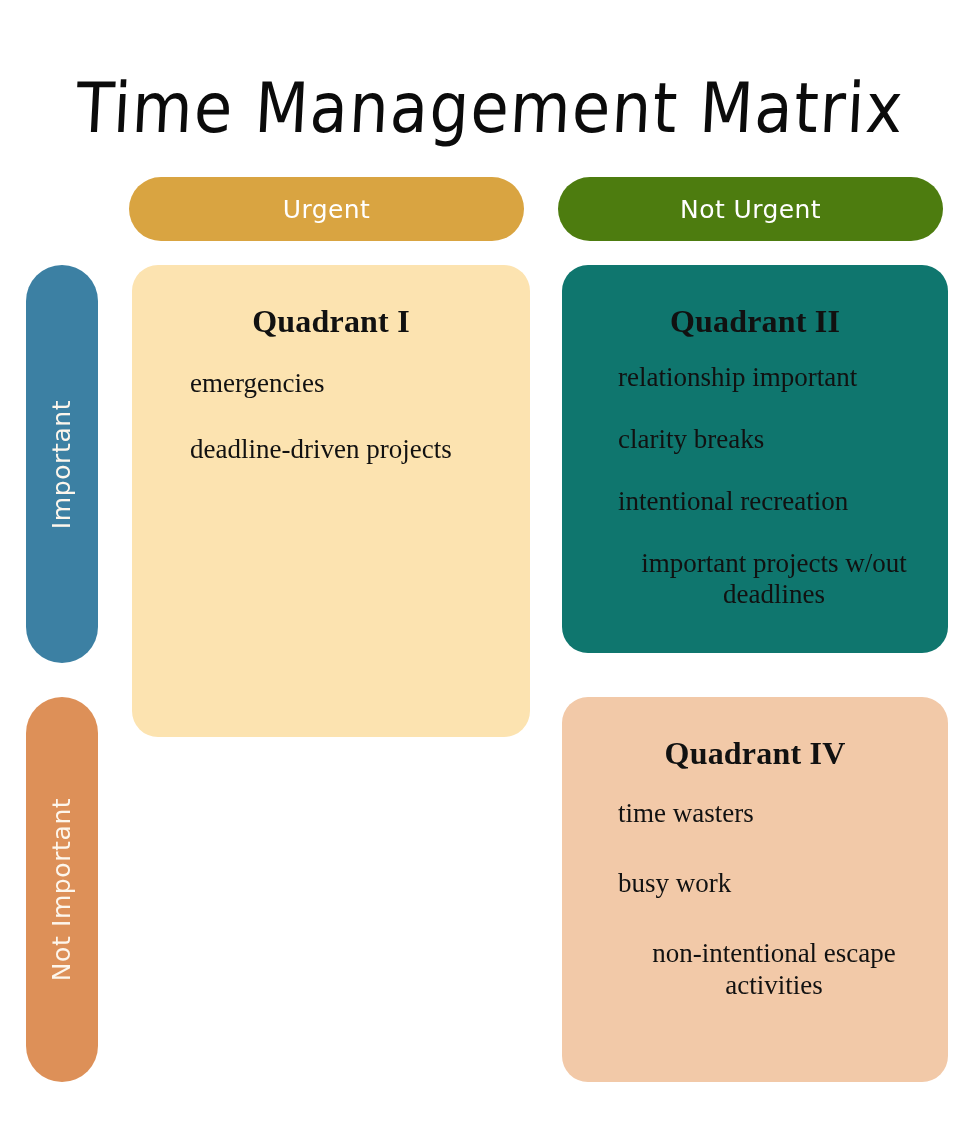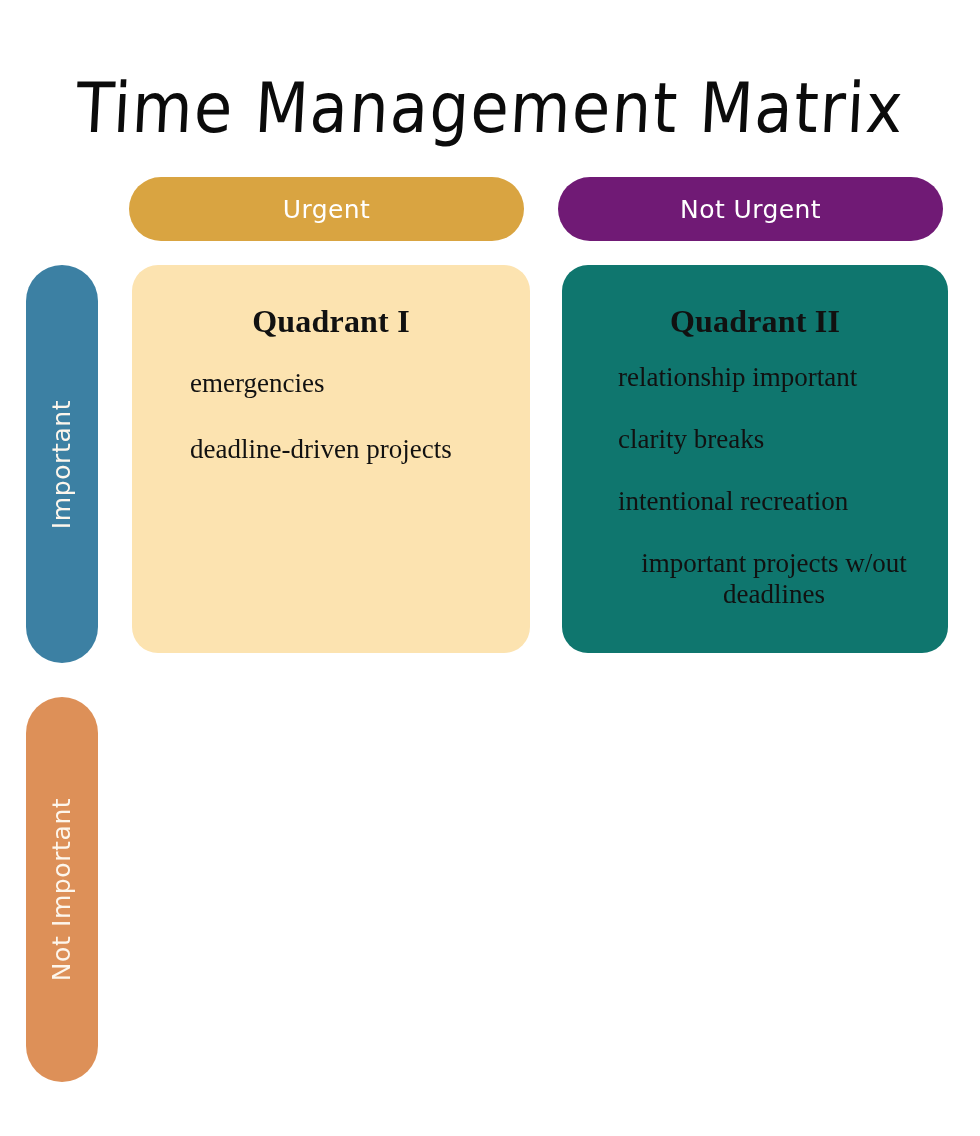--- a/index.html
+++ b/index.html
@@ -91,21 +91,21 @@
     letter-spacing: 0.6px;
   }
 
   
   .quadrant {
     position: absolute;
     border-radius: 26px;
     box-sizing: border-box;
     padding: 0 18px;
   }
-  #quadrant-1 { left: 132px; top: 265px; width: 398px; height: 388px; }
+  #quadrant-1 { left: 132px; top: 265px; width: 398px; height: 472px; }
   #quadrant-2 { left: 562px; top: 265px; width: 386px; height: 388px; }
   #quadrant-3 { left: 132px; top: 697px; width: 398px; height: 385px; }
   #quadrant-4 { left: 562px; top: 697px; width: 386px; height: 385px; }
 
   .quadrant-title {
     text-align: center;
     font-family: "Liberation Serif", serif;
     font-weight: 700;
     font-size: 32px;
     color: #111111;
@@ -144,21 +144,21 @@
 <body style="background: rgb(255, 255, 255);">
 
 <div id="stage" style="background: rgb(255, 255, 255);">
 
   <h1 id="page-title" style="color: rgb(11, 11, 11);">Time Management Matrix</h1>
 
   <div id="pill-urgent" class="col-pill" style="background: rgb(217, 164, 65); color: rgb(255, 255, 255);">
     <span>Urgent</span>
   </div>
 
-  <div id="pill-not-urgent" class="col-pill" style="background: #701a75; color: rgb(255, 255, 255);">
+  <div id="pill-not-urgent" class="col-pill" style="background: #4d7c0f; color: rgb(255, 255, 255);">
     <span>Not Urgent</span>
   </div>
 
   <div id="rail-important" class="row-rail" style="background: rgb(60, 128, 163);">
     <span class="rail-label" style="color: rgb(253, 246, 236);">Important</span>
   </div>
 
   <div id="rail-not-important" class="row-rail" style="background: rgb(221, 144, 88);">
     <span class="rail-label" style="color: rgb(253, 246, 236);">Not Important</span>
   </div>
@@ -175,14 +175,22 @@
     <div class="quadrant-title" style="color: rgb(17, 17, 17);">Quadrant II</div>
     <ul class="quadrant-items">
       <li class="quadrant-item" style="color: rgb(17, 17, 17);">relationship important</li>
       <li class="quadrant-item" style="color: rgb(17, 17, 17);">clarity breaks</li>
       <li class="quadrant-item" style="color: rgb(17, 17, 17);">intentional recreation</li>
       <li class="quadrant-item wrap-center" style="color: rgb(17, 17, 17);">important projects w/out deadlines</li>
     </ul>
   </div>
 
 
+  <div id="quadrant-4" class="quadrant" style="background: rgb(242, 201, 168);">
+    <div class="quadrant-title" style="color: rgb(17, 17, 17);">Quadrant IV</div>
+    <ul class="quadrant-items">
+      <li class="quadrant-item" style="color: rgb(17, 17, 17);">time wasters</li>
+      <li class="quadrant-item" style="color: rgb(17, 17, 17);">busy work</li>
+      <li class="quadrant-item wrap-center" style="color: rgb(17, 17, 17);">non-intentional escape activities</li>
+    </ul>
+  </div>
 
 </div>
 
 </body></html>

